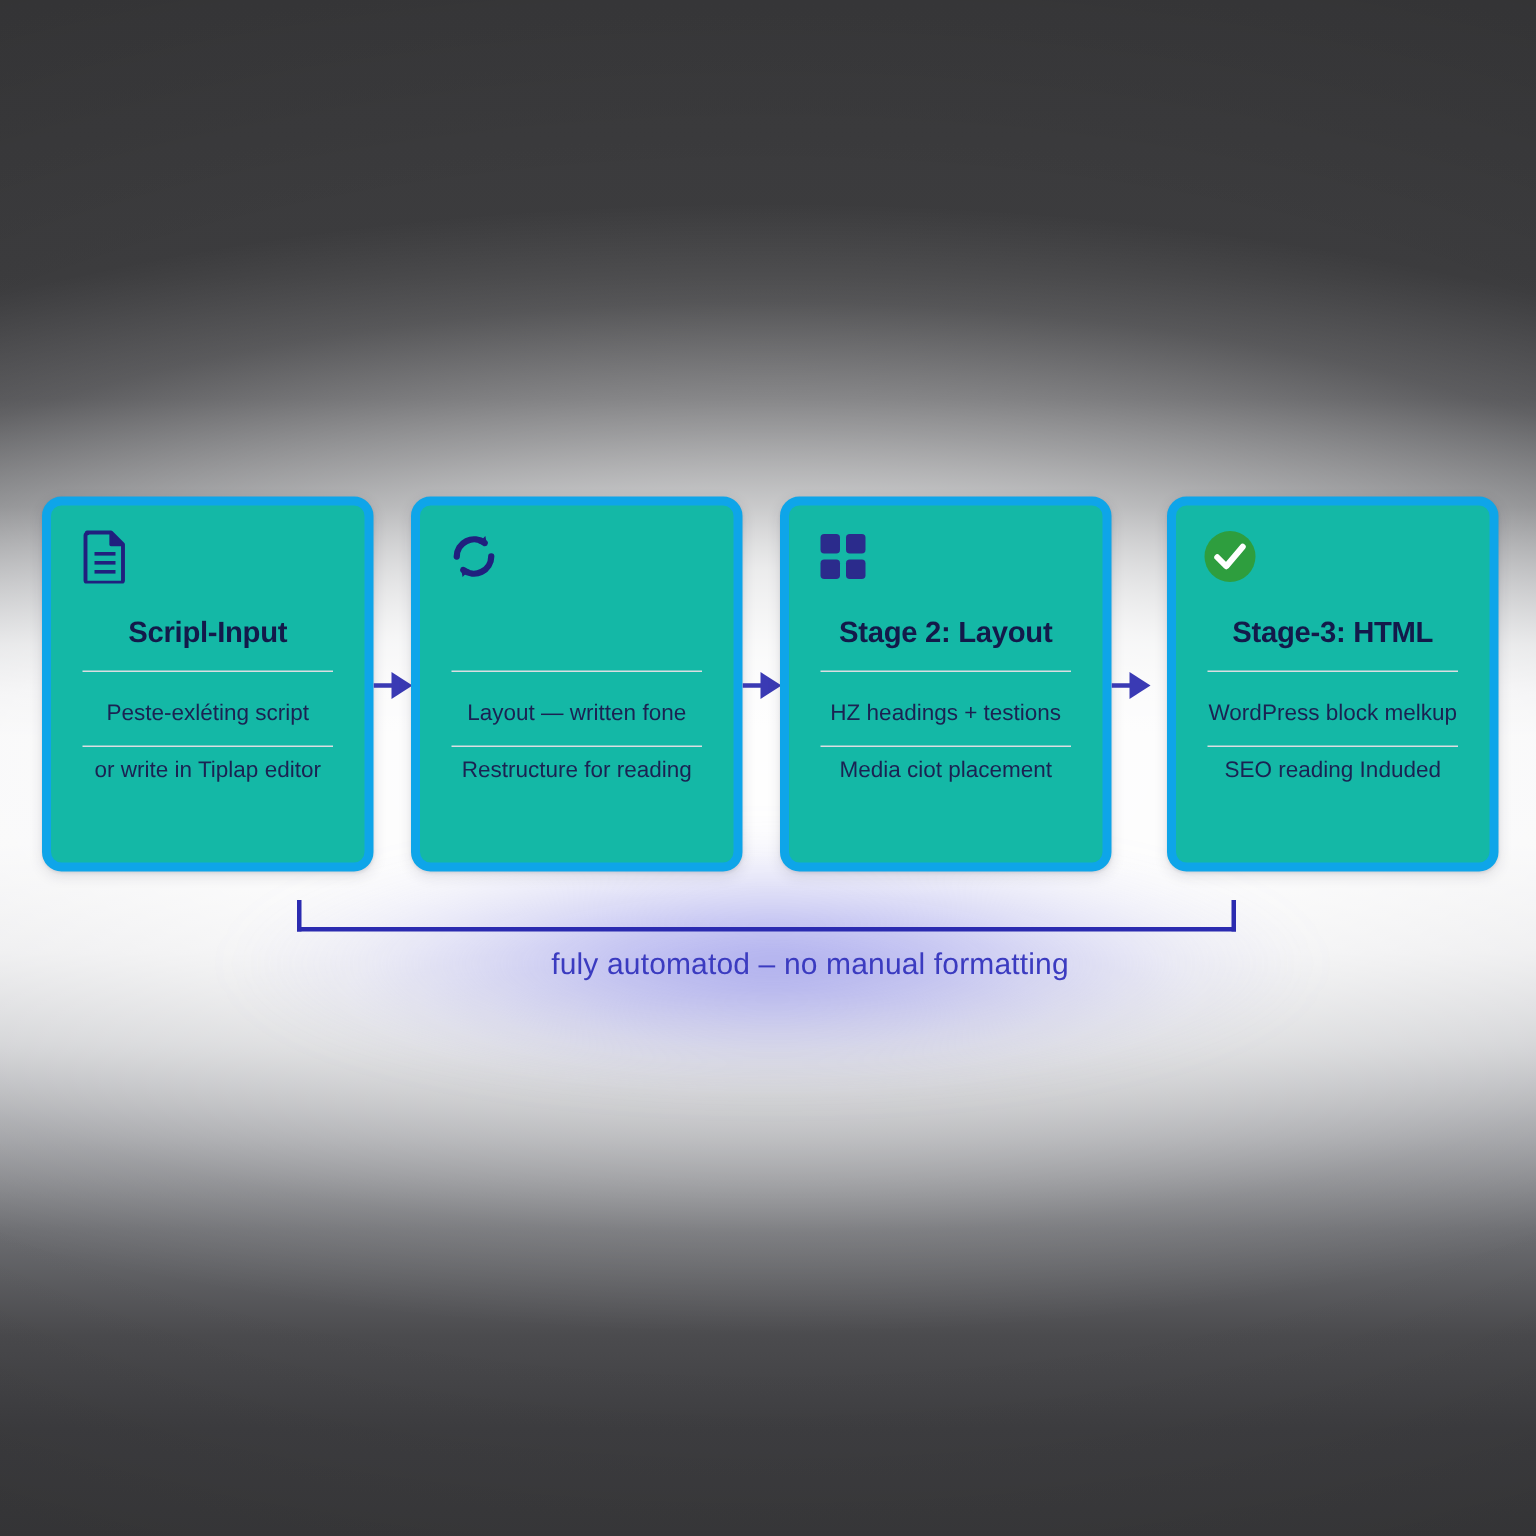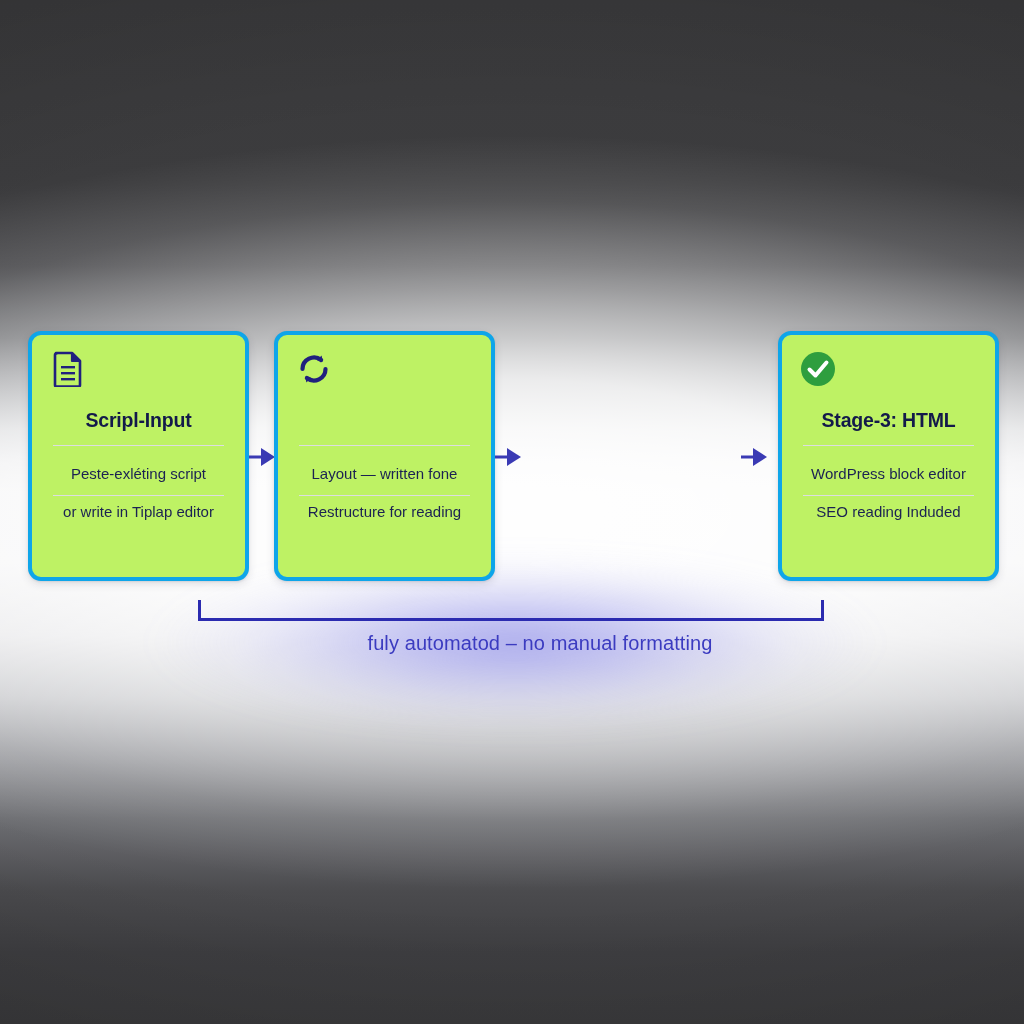--- a/index.html
+++ b/index.html
@@ -84,22 +84,22 @@
     left: 0;
     top: 331px;
     width: 1024px;
     height: 252px;
   }
   .card {
     position: absolute;
     top: 0;
     width: 221px;
     height: 250px;
-    background: #bef264;
-    border: 4px solid #0ea5e9;
+    background: #14b8a6;
+    border: 6px solid #0ea5e9;
     border-radius: 13px;
     box-shadow: 0 3px 9px rgba(40,40,60,0.13), 0 1px 2px rgba(40,40,60,0.10);
     box-sizing: border-box;
   }
   .card.c0 { left: 28px; }
   .card.c1 { left: 274px; }
   .card.c2 { left: 520px; }
   .card.c3 { left: 766px; margin-left: 12px; }
 
   .card-icon {
@@ -233,38 +233,53 @@
     <div class="card-line l2">Restructure for reading</div>
   </div>
 
   <div class="arrow a1">
     <svg width="34" height="22" viewBox="0 0 34 22">
       <rect x="0" y="9.5" width="14" height="3" fill="#3a3ab4"></rect>
       <path d="M12 2 L26 11 L12 20 Z" fill="#3a3ab4"></path>
     </svg>
   </div>
 
+  <div class="card c2">
+    <div class="card-icon">
+      <svg width="32" height="32" viewBox="0 0 32 32">
+        <rect x="1" y="1" width="13" height="13" rx="2.5" fill="#2b2b8c"></rect>
+        <rect x="18" y="1" width="13" height="13" rx="2.5" fill="#2b2b8c"></rect>
+        <rect x="1" y="18" width="13" height="13" rx="2.5" fill="#2b2b8c"></rect>
+        <rect x="18" y="18" width="13" height="13" rx="2.5" fill="#2b2b8c"></rect>
+      </svg>
+    </div>
+    <div class="card-title">Stage 2: Layout</div>
+    <div class="rule r1"></div>
+    <div class="card-line l1">HZ headings + testions</div>
+    <div class="rule r2"></div>
+    <div class="card-line l2">Media ciot placement</div>
+  </div>
 
   <div class="arrow a2">
     <svg width="34" height="22" viewBox="0 0 34 22">
       <rect x="0" y="9.5" width="14" height="3" fill="#3a3ab4"></rect>
       <path d="M12 2 L26 11 L12 20 Z" fill="#3a3ab4"></path>
     </svg>
   </div>
 
   <div class="card c3">
     <div class="card-icon">
       <svg width="38" height="38" viewBox="0 0 38 38">
         <circle cx="19" cy="19" r="17" fill="#2e9e3e"></circle>
         <path d="M10.5 19.5 L16.5 25.5 L27.5 12.5" fill="none" stroke="#ffffff" stroke-width="4" stroke-linecap="round" stroke-linejoin="round"></path>
       </svg>
     </div>
     <div class="card-title">Stage-3: HTML</div>
     <div class="rule r1"></div>
-    <div class="card-line l1">WordPress block editor</div>
+    <div class="card-line l1">WordPress block melkup</div>
     <div class="rule r2"></div>
     <div class="card-line l2">SEO reading Induded</div>
   </div>
 
 </div>
 
 <div id="bracket">
   <div class="seg lcap"></div>
   <div class="seg top"></div>
   <div class="seg rcap"></div>

